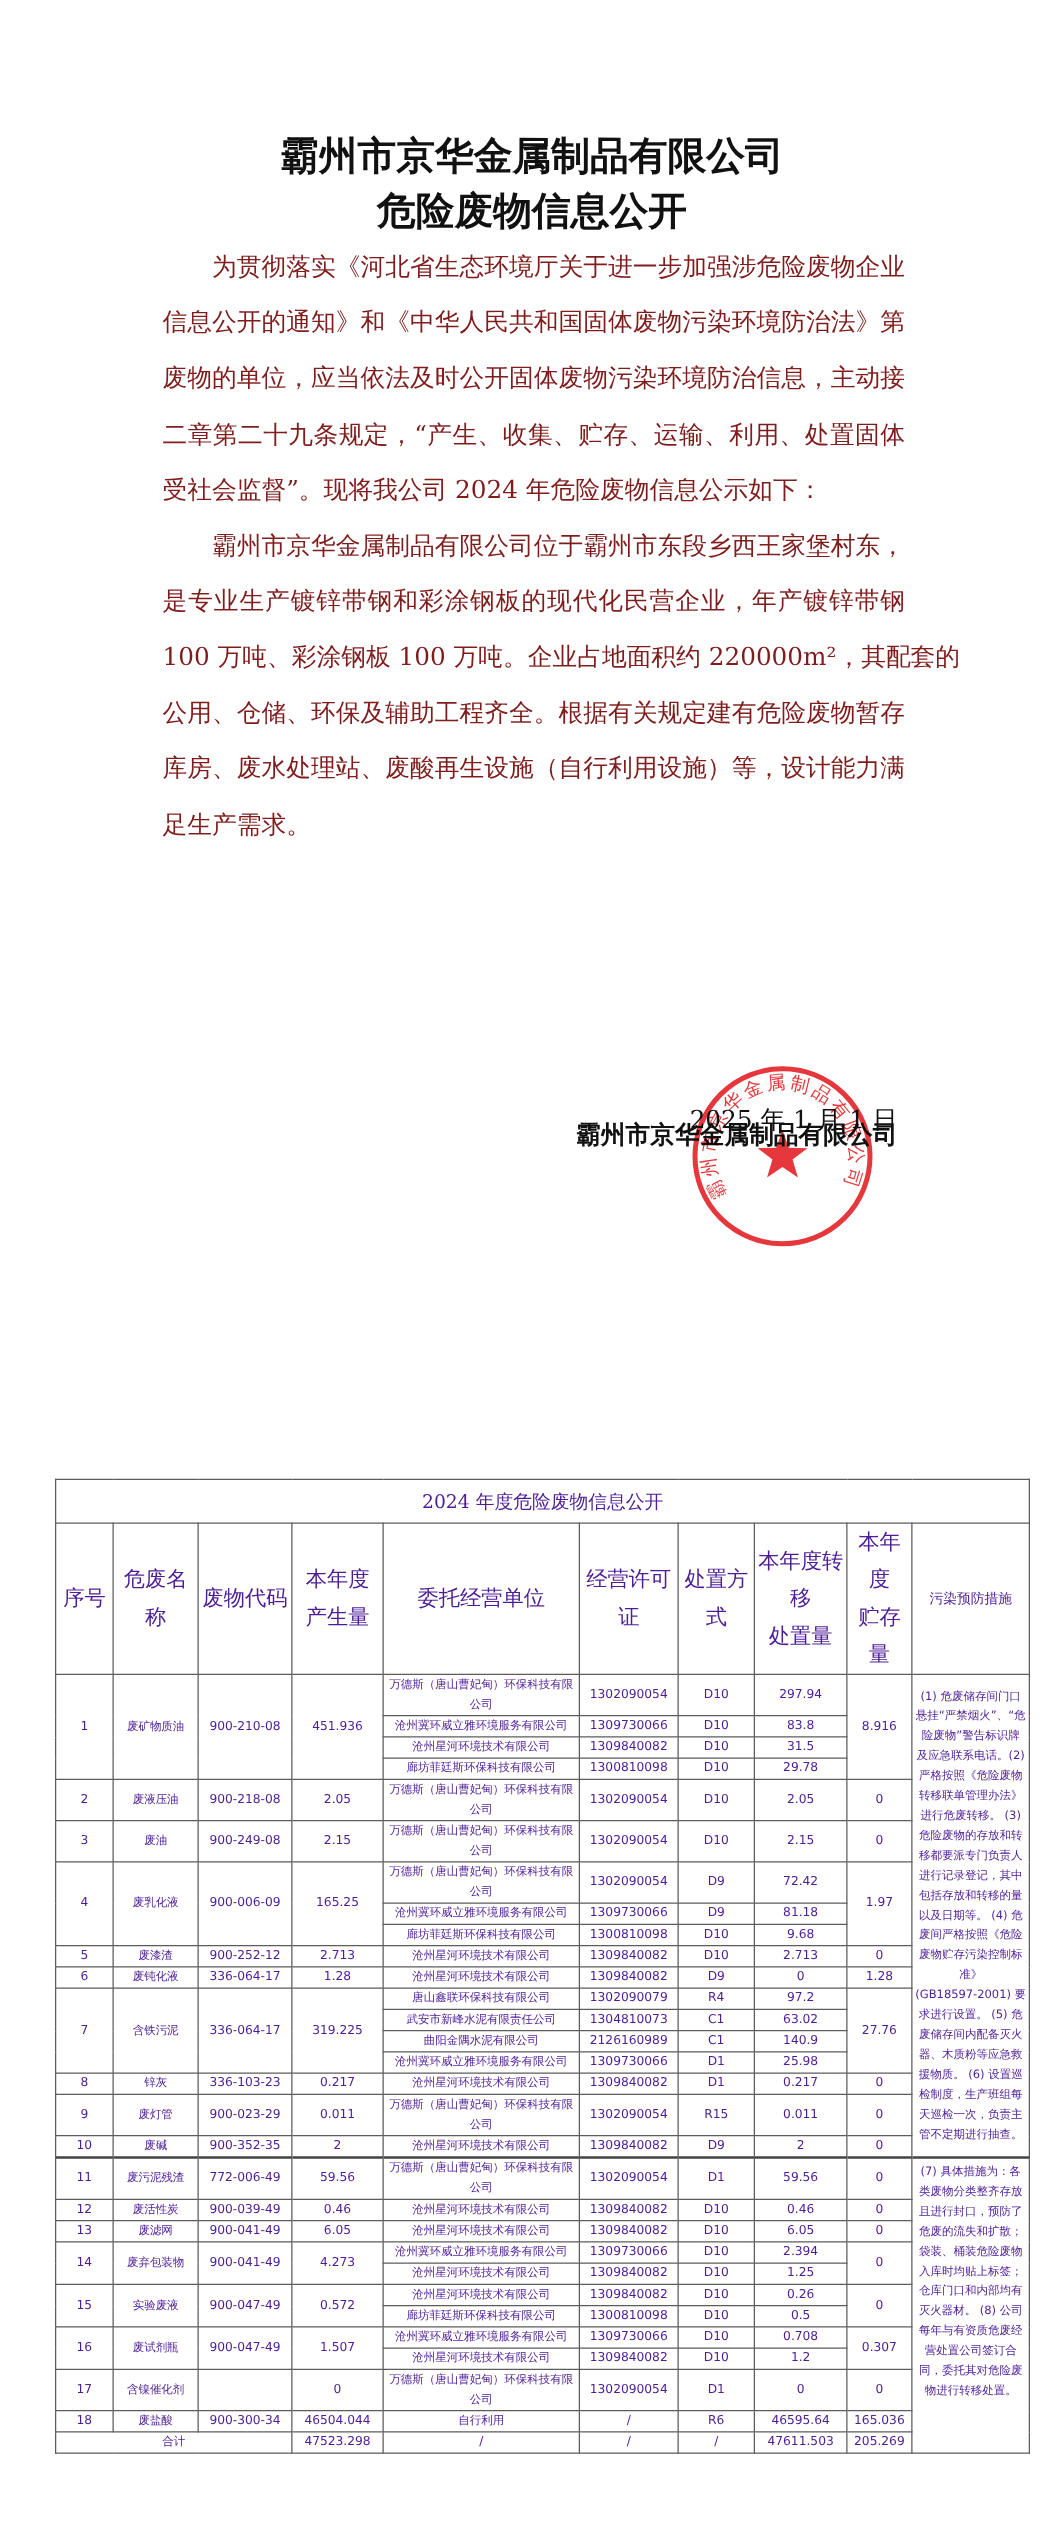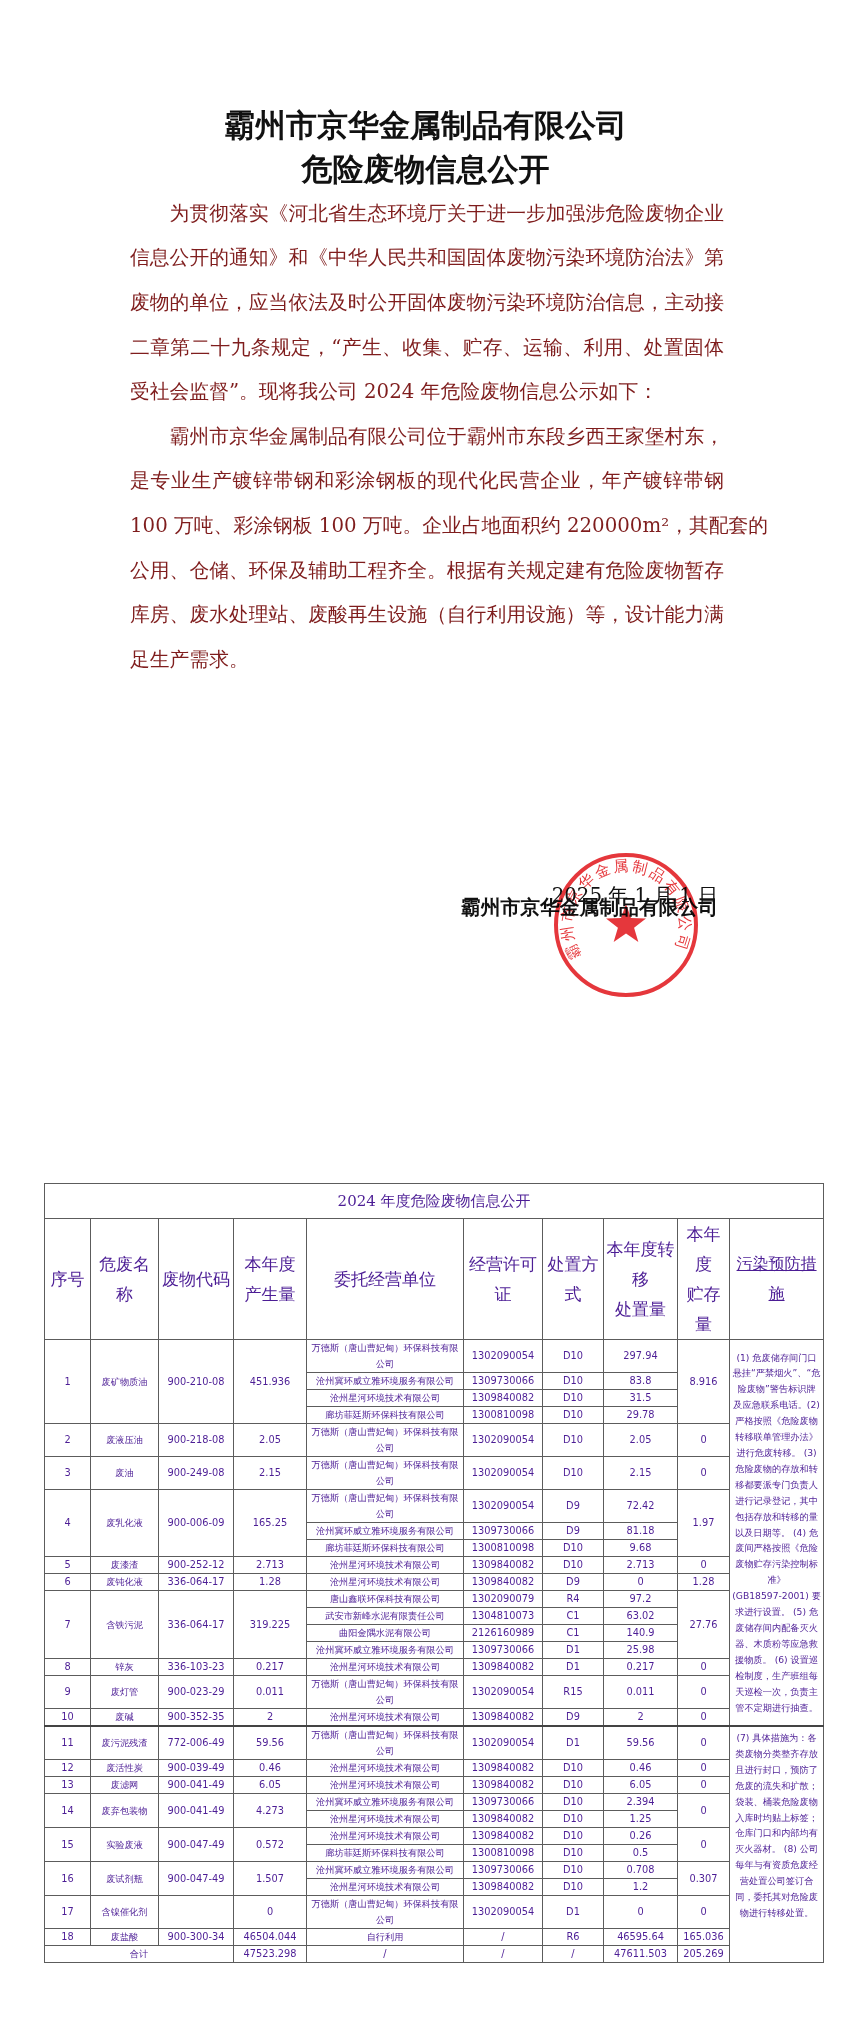--- a/index.html
+++ b/index.html
@@ -16,21 +16,21 @@
   .sig { position: absolute; right: 133px; height: 44.6px; line-height: 44.6px; font-family: "DejaVu Serif", serif; font-size: 19.8px; white-space: nowrap; color: #111; z-index: 1; }
   .sig-company { top: 884.7px; font-weight: bold; }
   .sig-date { top: 874px; }
 
   .stamp { position: absolute; left: 551px; top: 850px; width: 150px; height: 150px; mix-blend-mode: multiply; opacity: 0.92; z-index: 2; }
 
   table.hw { position: absolute; left: 44px; top: 1183px; width: 779px; border-collapse: collapse; table-layout: fixed; font-family: "DejaVu Sans", sans-serif; color: #4c1d95; }
   .hw td, .hw th { border: 1px solid #5c5c5c; padding: 0 2px; text-align: center; vertical-align: middle; overflow: hidden; }
   .hw .title-cell { height: 35px; font-family: "DejaVu Serif", serif; font-size: 15px; }
   .hw th { height: 64px; font-weight: normal; font-size: 17px; line-height: 30px; white-space: pre-line; }
-  .hw th.small { font-size: 16px; text-decoration: underline; }
+  .hw th.small { font-size: 11px; }
   .hw tr.h1 > td { height: 16.36px; }
   .hw tr.h2 > td { height: 32.72px; }
   .hw .cn { font-size: 9.2px; line-height: 16px; }
   .hw .num { font-size: 9.8px; line-height: 16px; }
   .hw .measures { font-size: 9.2px; line-height: 15.9px; white-space: pre; padding: 0 1px; }
   .hw .measures.top { vertical-align: top; padding-top: 3px; }
   .hw tr.thick > td { border-top: 2px solid #444; }
 </style>
 </head>
 <body>

